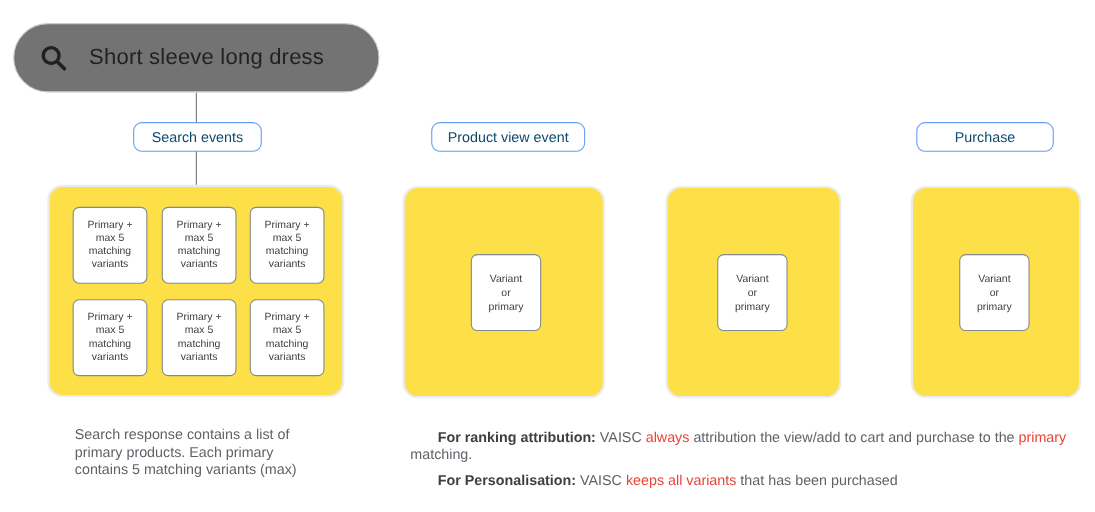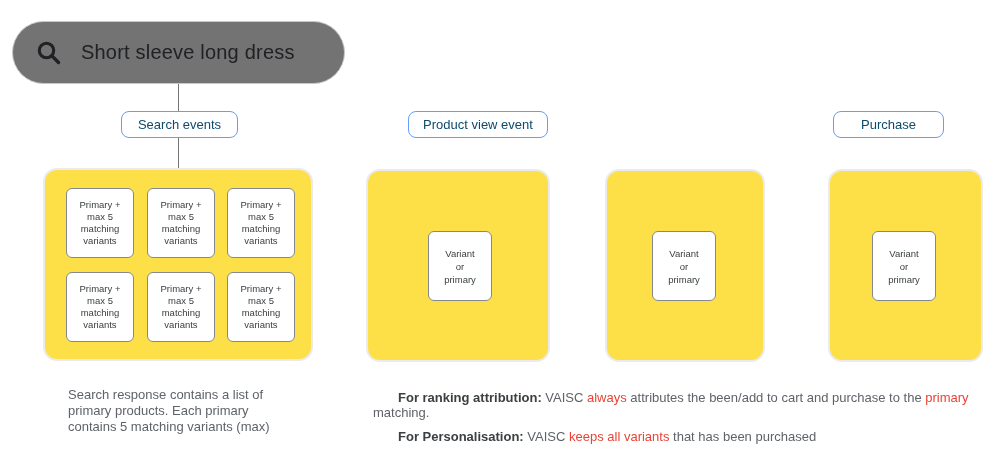--- a/index.html
+++ b/index.html
@@ -58,23 +58,23 @@
     box-sizing: border-box;
     background: #ffffff;
     display: flex;
     align-items: center;
     justify-content: center;
     font-size: 13px;
     color: #0c4a6e;
     z-index: 2;
   }
   .label-search   { left: 121px; width: 117px; }
-  .label-view     { left: 392px; width: 140px; margin-left: 16px; }
+  .label-view     { left: 392px; width: 140px; }
   .label-cart     { left: 612px; width: 140px; }
-  .label-purchase { left: 833px; width: 111px; }
+  .label-purchase { left: 833px; width: 125px; }
 
   
   .event-container {
     position: absolute;
     top: 169px;
     height: 193px;
     border: 2.5px solid #ebebee;
     border-radius: 14px;
     box-sizing: border-box;
     background: #fde047;
@@ -197,17 +197,17 @@
     <div class="product-box pbox-variant pbv-purchase">Variant
 or
 primary</div>
   </div>
 
   <div class="note-left">Search response contains a list of
 primary products. Each primary
 contains 5 matching variants (max)</div>
 
   <div class="note-right">
-    <p class="note-line"><span class="note-bold">For ranking attribution:</span><span> VAISC </span><span class="note-red">always</span><span> attributes the been/add to cart and purchase to the </span><span class="note-red">primary</span><span> matching.</span></p>
+    <p class="note-line"><span class="note-bold">For ranking attribution:</span><span> VAISC </span><span class="note-red">always</span><span> attribution the view/add to cart and purchase to the </span><span class="note-red">primary</span><span> matching.</span></p>
     <p class="note-line"><span class="note-bold">For Personalisation:</span><span> VAISC </span><span class="note-red">keeps all variants</span><span> that has been purchased</span></p>
   </div>
 
 </div>
 
 </body></html>

